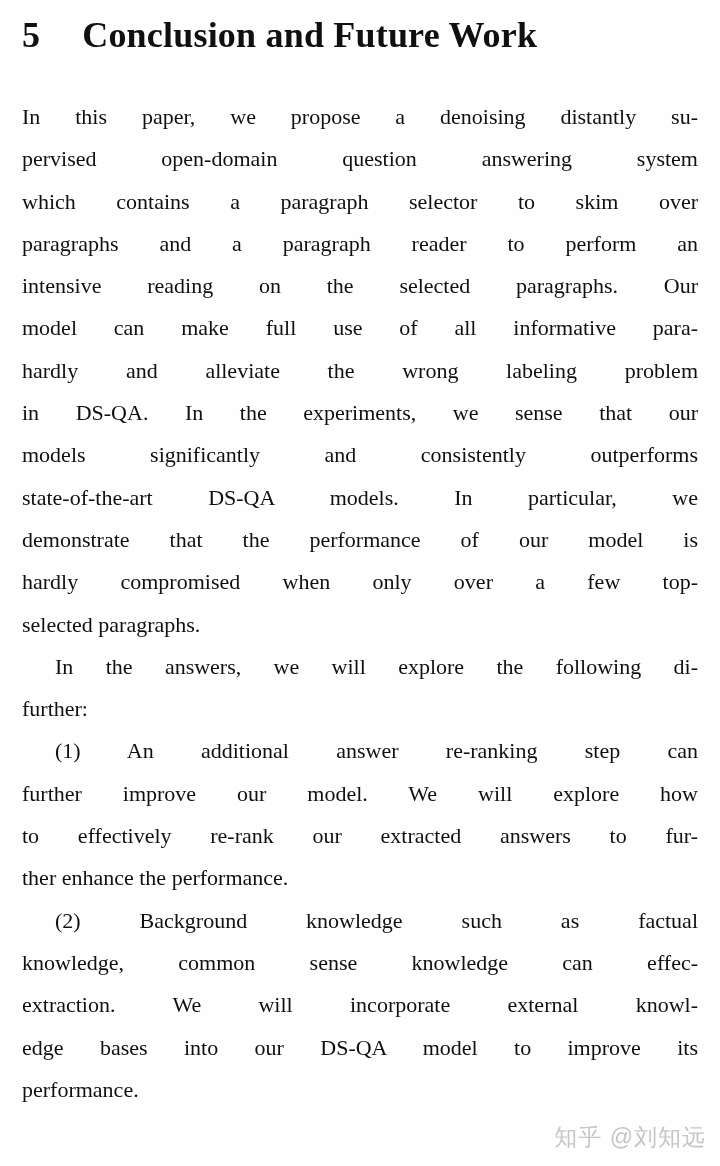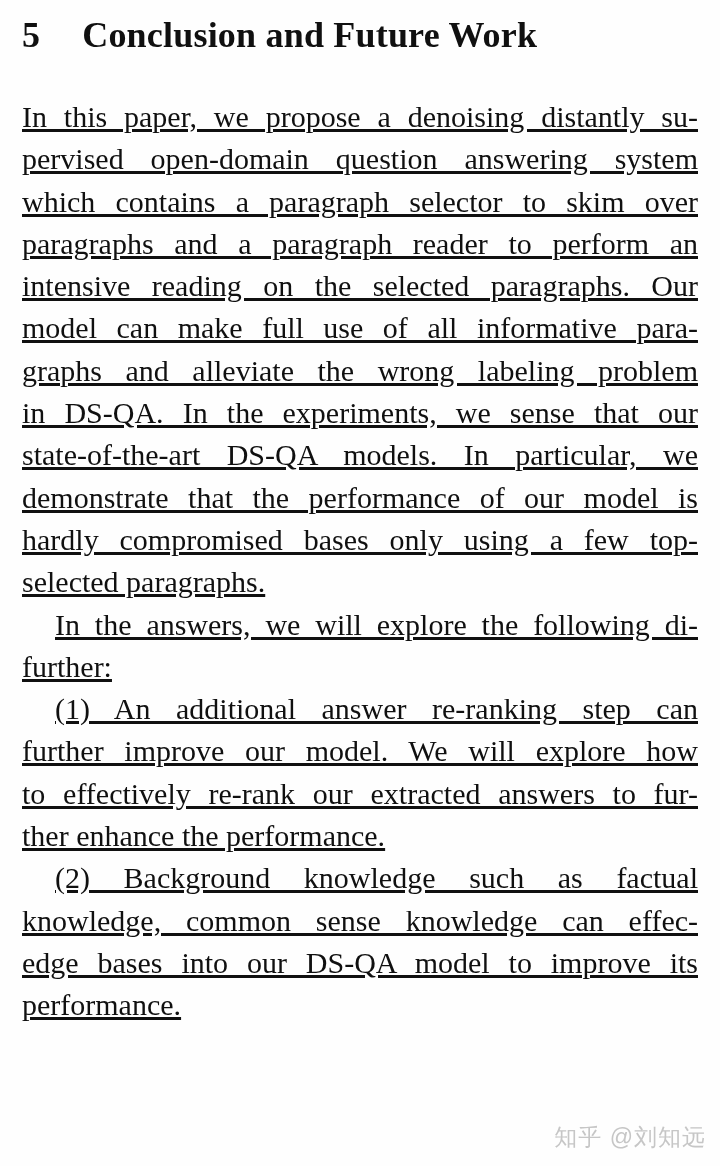--- a/index.html
+++ b/index.html
@@ -28,23 +28,22 @@
     font-weight: bold;
     line-height: 50px;
     letter-spacing: 0.2px;
     white-space: nowrap;
   }
   .sec-num {
     display: inline-block;
     margin-right: 42px;
   }
   .body-text {
-    font-size: 30px;
+    font-size: 22px;
     line-height: 42.3px;
-    text-decoration: underline;
   }
   .paragraph {
     margin: 0;
   }
   .line {
     text-align: justify;
     text-align-last: justify;
     white-space: nowrap;
     height: 42.3px;
   }
@@ -72,38 +71,40 @@
     <span class="sec-num">5</span><span class="sec-title">Conclusion and Future Work</span>
   </h2>
   <div class="body-text" id="paragraphs">
       <div class="paragraph">
         <div class="line">In this paper, we propose a denoising distantly su-</div>
         <div class="line">pervised open-domain question answering system</div>
         <div class="line">which contains a paragraph selector to skim over</div>
         <div class="line">paragraphs and a paragraph reader to perform an</div>
         <div class="line">intensive reading on the selected paragraphs. Our</div>
         <div class="line">model can make full use of all informative para-</div>
-        <div class="line">graphs and alleviate the wrong labeling problem</div>
+        <div class="line">hardly and alleviate the wrong labeling problem</div>
         <div class="line">in DS-QA. In the experiments, we sense that our</div>
+        <div class="line">models significantly and consistently outperforms</div>
         <div class="line">state-of-the-art DS-QA models. In particular, we</div>
         <div class="line">demonstrate that the performance of our model is</div>
-        <div class="line">hardly compromised bases only using a few top-</div>
+        <div class="line">hardly compromised when only over a few top-</div>
         <div class="line last">selected paragraphs.</div>
       </div>
       <div class="paragraph">
         <div class="line indent">In the answers, we will explore the following di-</div>
         <div class="line last">further:</div>
       </div>
       <div class="paragraph">
         <div class="line indent">(1) An additional answer re-ranking step can</div>
         <div class="line">further improve our model. We will explore how</div>
         <div class="line">to effectively re-rank our extracted answers to fur-</div>
         <div class="line last">ther enhance the performance.</div>
       </div>
       <div class="paragraph">
         <div class="line indent">(2) Background knowledge such as factual</div>
         <div class="line">knowledge, common sense knowledge can effec-</div>
+        <div class="line">extraction. We will incorporate external knowl-</div>
         <div class="line">edge bases into our DS-QA model to improve its</div>
         <div class="line last">performance.</div>
       </div>
     </div>
   <div class="watermark" style="color: rgb(198, 198, 198);">知乎 @刘知远</div>
 </div>
 
 </body></html>

